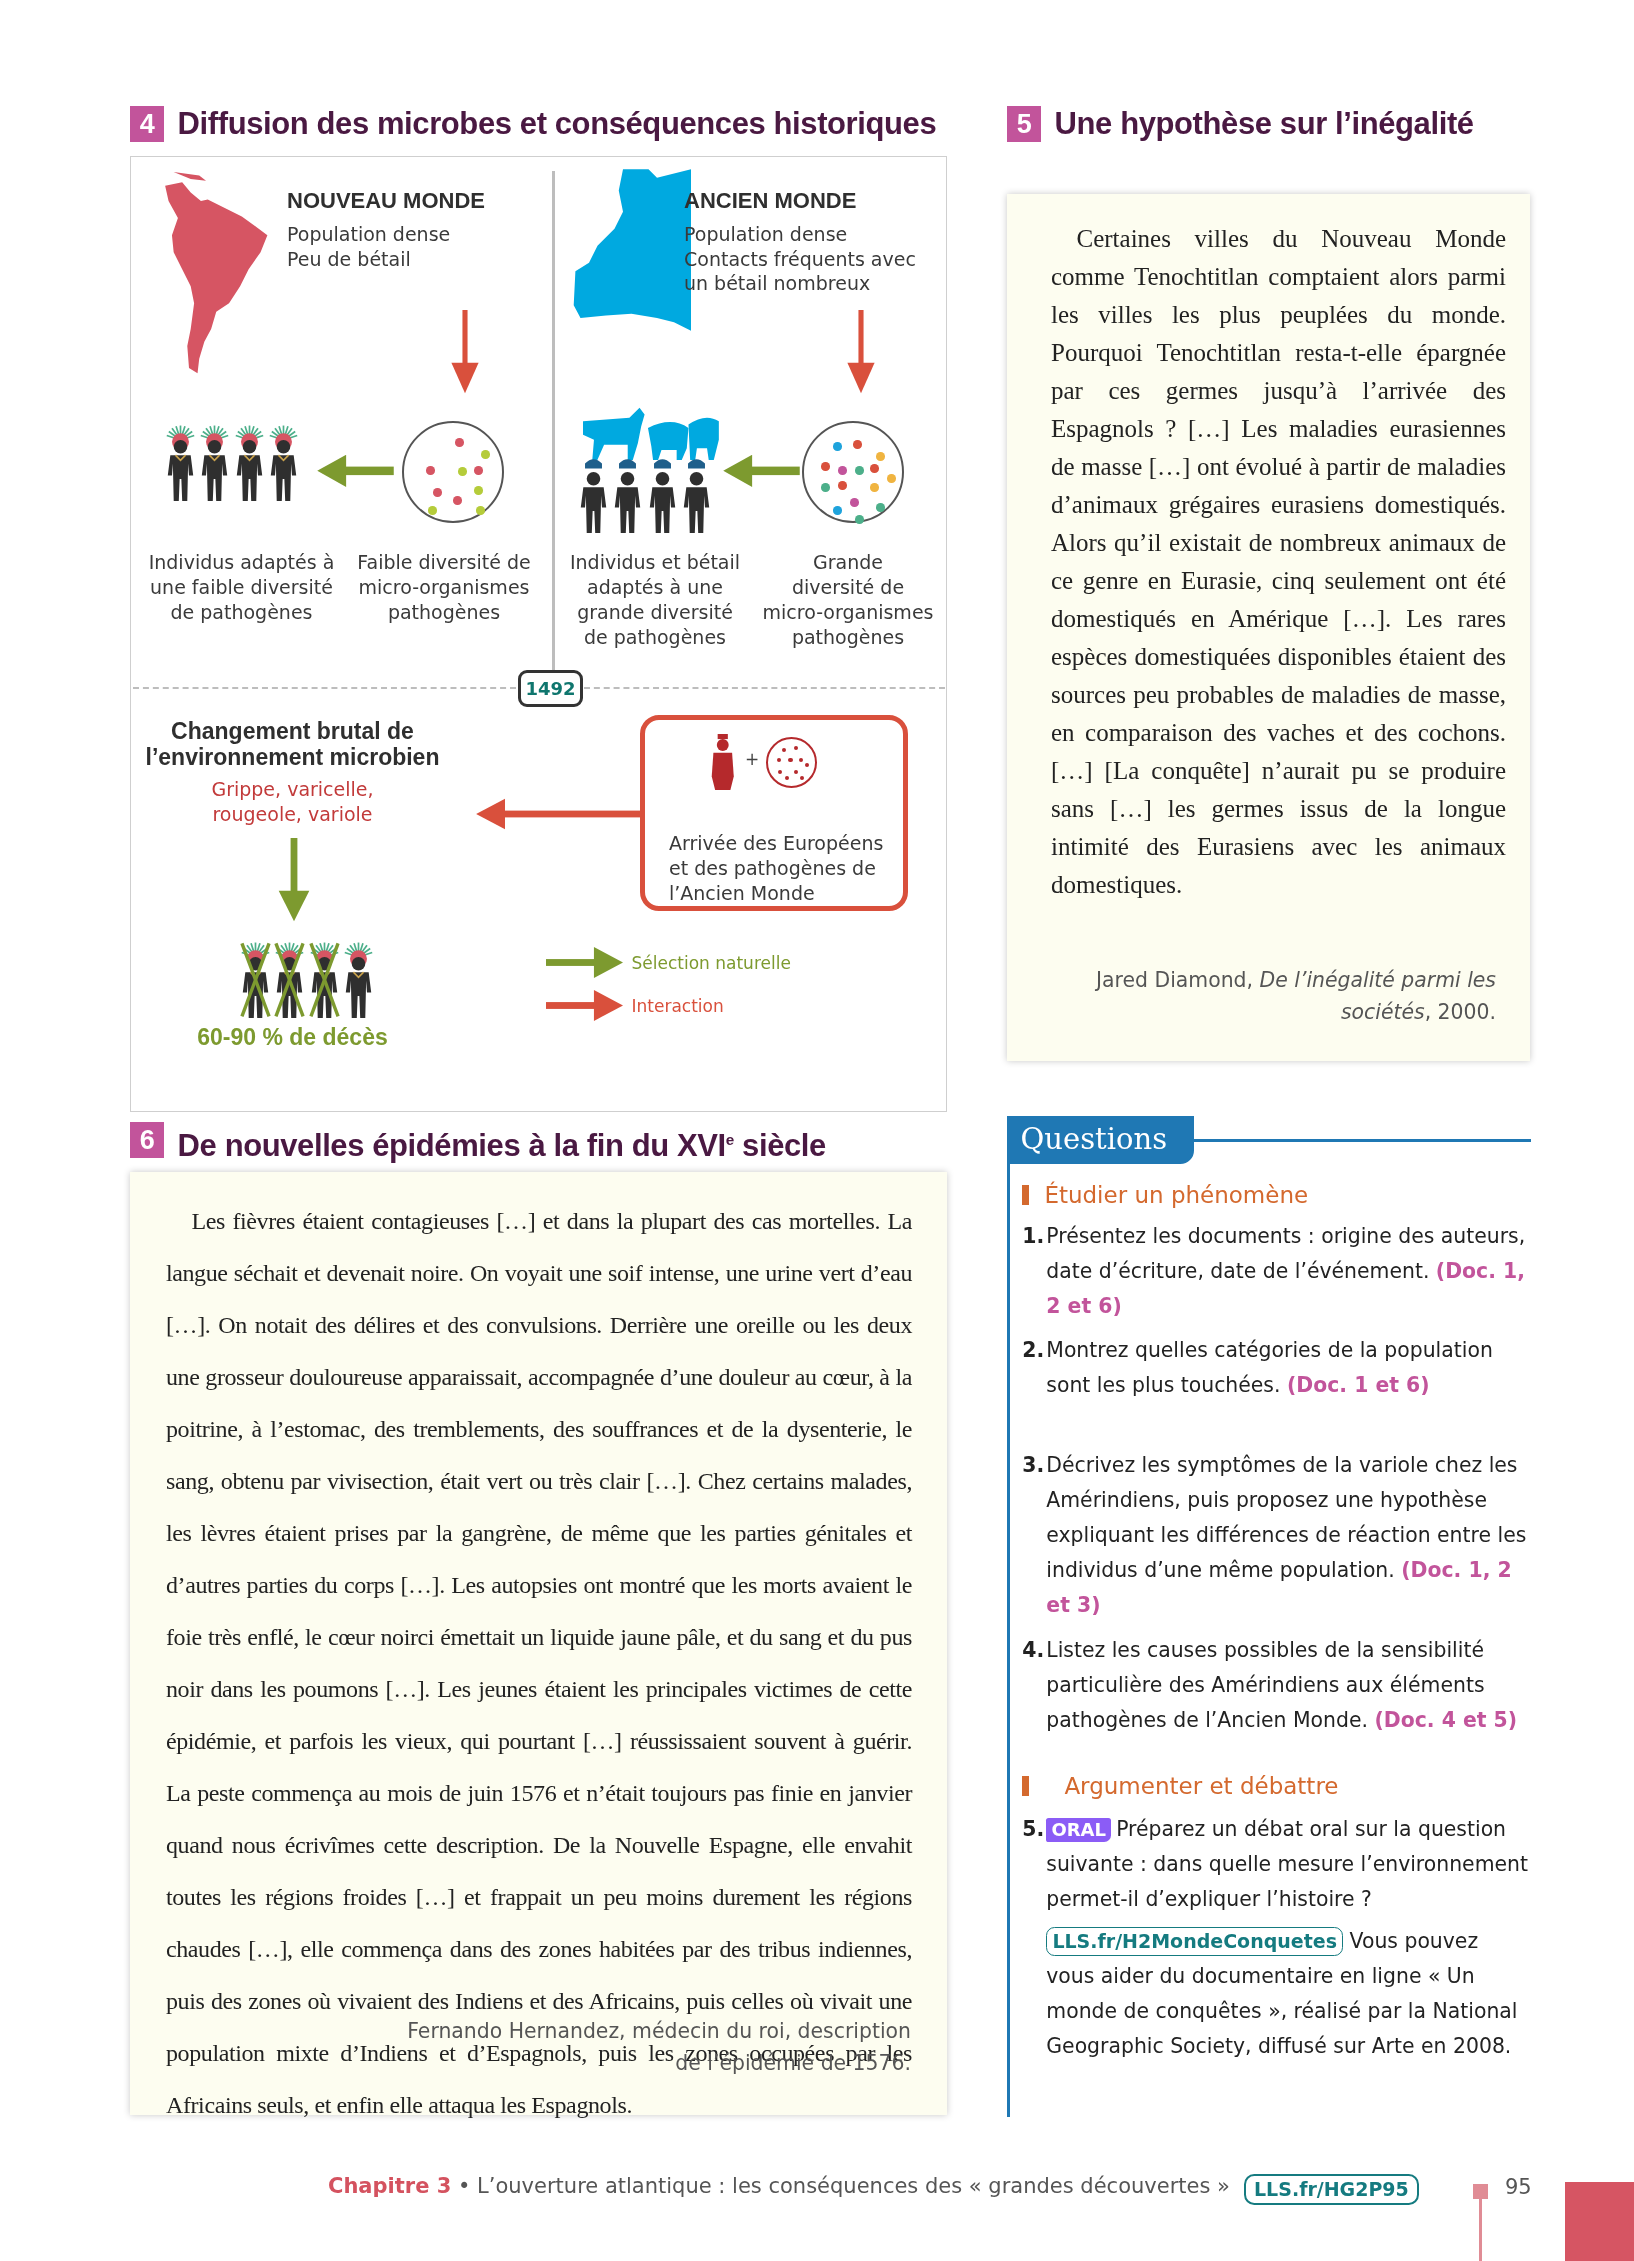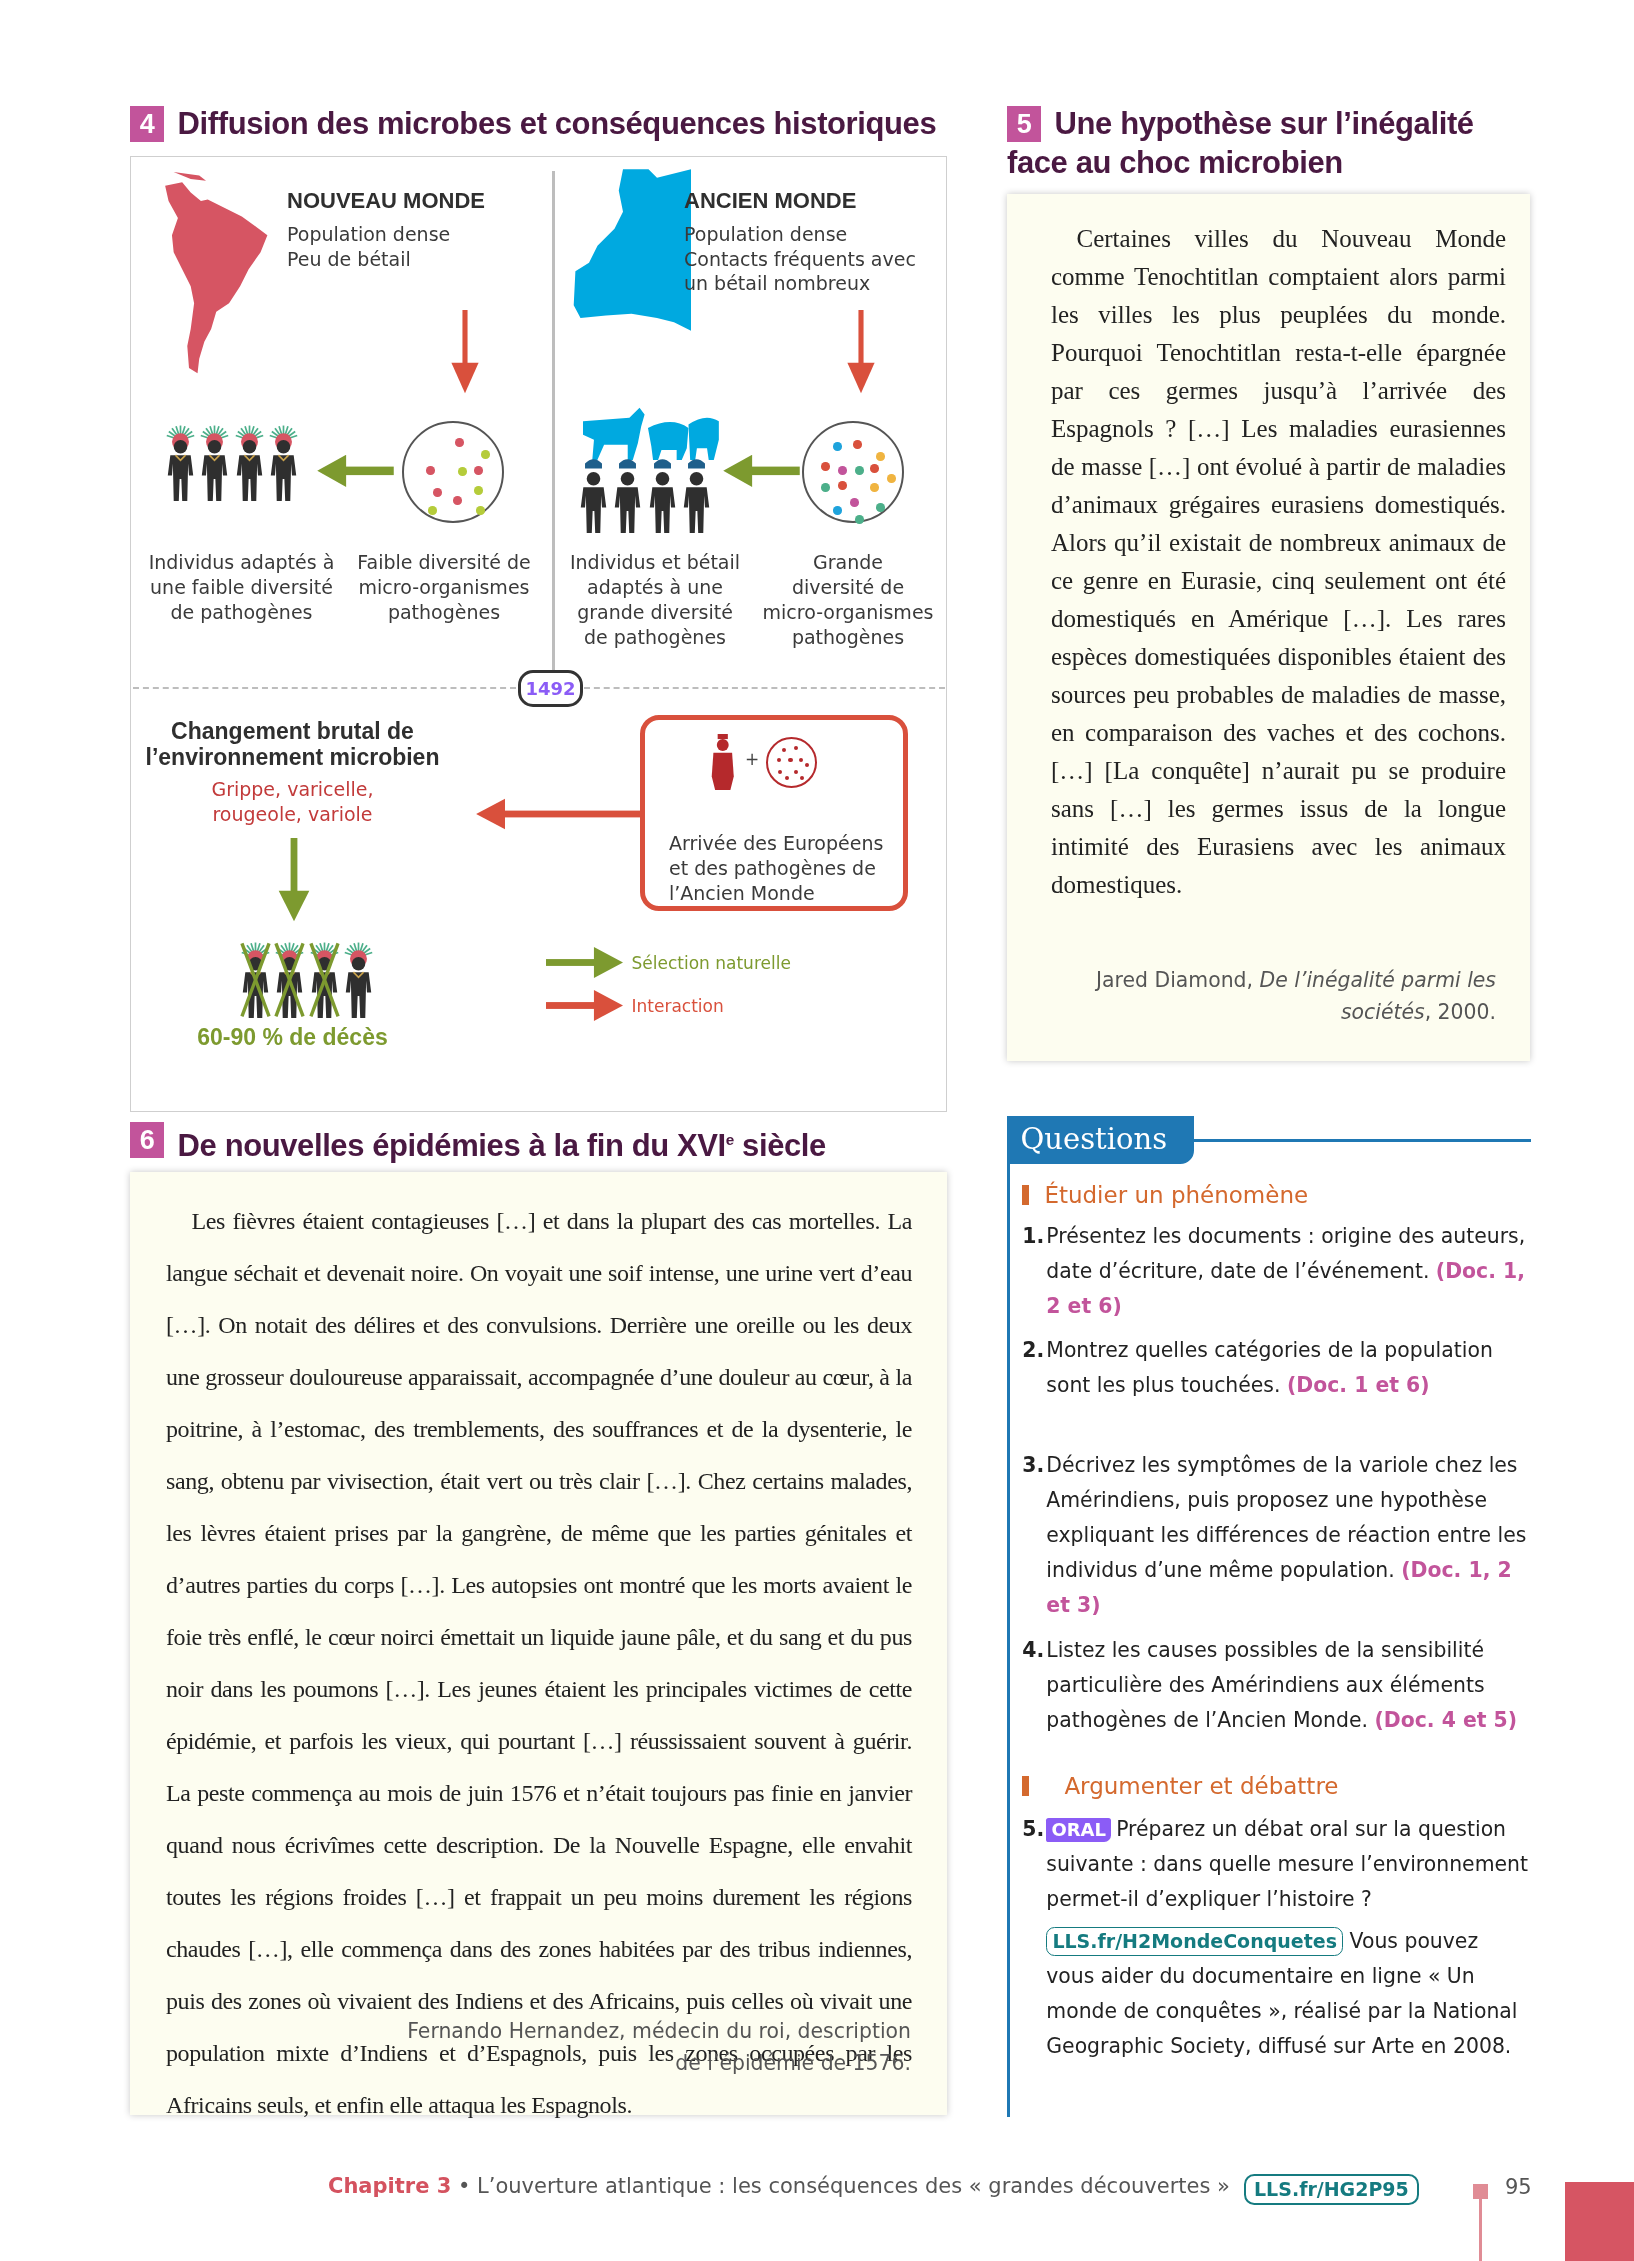--- a/index.html
+++ b/index.html
@@ -12,22 +12,22 @@
     font-size: 27px; line-height: 36px; margin-right: 13.6px; margin-top: 1.7px; flex-shrink: 0; }
 
   
   #doc4-box { position: absolute; left: 130px; top: 156px; width: 817px; height: 956px; border: 1.7px solid #cfcfcf; background: #fff; }
   .abs { position: absolute; }
   .region-title { font-family: "Liberation Sans", sans-serif; font-weight: bold; font-size: 22px; color: #2f2f2f; }
   .region-desc { font-size: 19px; line-height: 25px; color: #3a3a3a; }
   .cap { font-size: 19px; line-height: 25px; color: #3a3a3a; text-align: center; }
   .vdivider { position: absolute; left: 421px; top: 13.6px; width: 2.6px; height: 519px; background: #bdbdbd; }
   .dash { position: absolute; top: 530px; height: 0; border-top: 2.6px dashed #bdbdbd; }
-  .year-badge { position: absolute; left: 387px; top: 513px; width: 65px; height: 37px; border: 3.4px solid #333; border-radius: 15px;
-    background: #fff; font-weight: bold; font-size: 18px; text-align: center; line-height: 31px; color: #8b5cf6; }
+  .year-badge { position: absolute; left: 387px; top: 513px; width: 65px; height: 37px; border: 3.4px solid #333; border-radius: 9px;
+    background: #fff; font-weight: bold; font-size: 18px; text-align: center; line-height: 31px; color: #0f766e; }
   .circle { position: absolute; border: 2.6px solid #555; border-radius: 50%; background: #fff; }
   .dot { position: absolute; width: 8.5px; height: 8.5px; border-radius: 50%; }
   .people { position: absolute; display: flex; gap: 3.4px; }
   .change-title { font-family: "Liberation Sans", sans-serif; font-weight: bold; font-size: 23px; line-height: 25.5px; color: #2f2f2f; text-align: center; }
   .disease { font-size: 19px; line-height: 25px; color: #c23a3a; text-align: center; }
   .arrival-box { position: absolute; left: 509px; top: 558px; width: 268px; height: 196px; border: 5.1px solid #d9503c; border-radius: 19px; }
   .legend-label { font-size: 17px; }
   .deaths { font-family: "Liberation Sans", sans-serif; font-weight: bold; font-size: 23px; color: #7d9a2f; text-align: center; }
 
   
@@ -384,21 +384,20 @@
           <polygon points="56,0 90,18 56,36" fill="#d9503c"></polygon>
         </svg>
       <span class="legend-label" style="color:#d9503c; margin-left:8.5px;">Interaction</span>
     </div>
   </div>
 </div>
 
 <div class="doc-title" style="left:1007px; top:104px; width:528px; flex-wrap:wrap;">
   <span class="doc-num">5</span>
   <span>Une hypothèse sur l’inégalité</span>
-  <span style="display:block; width:100%;">face au choc microbien</span>
 </div>
 <div class="quote-box" style="left:1007px; top:194px; width:523px; height:867px;">
   <div class="quote-text" style="position:absolute; left:34px; top:25.5px; width:455px; font-size:25px; line-height:38px;margin-left:10px;">
     <p>Certaines villes du Nouveau Monde comme Tenochtitlan comptaient alors parmi les villes les plus peuplées du monde. Pourquoi Tenochtitlan resta-t-elle épargnée par ces germes jusqu’à l’arrivée des Espagnols ? […] Les maladies eurasiennes de masse […] ont évolué à partir de maladies d’animaux grégaires eurasiens domestiqués. Alors qu’il existait de nombreux animaux de ce genre en Eurasie, cinq seulement ont été domestiqués en Amérique […]. Les rares espèces domestiquées disponibles étaient des sources peu probables de maladies de masse, en comparaison des vaches et des cochons. […] [La conquête] n’aurait pu se produire sans […] les germes issus de la longue intimité des Eurasiens avec les animaux domestiques.</p>
   </div>
   <div class="source" style="position:absolute; left:34px; top:771px; width:455px; font-size:20.4px; line-height:31.5px;">
     <span>Jared Diamond, </span><i>De l’inégalité parmi les sociétés</i><span>, 2000.</span>
   </div>
 </div>
 

